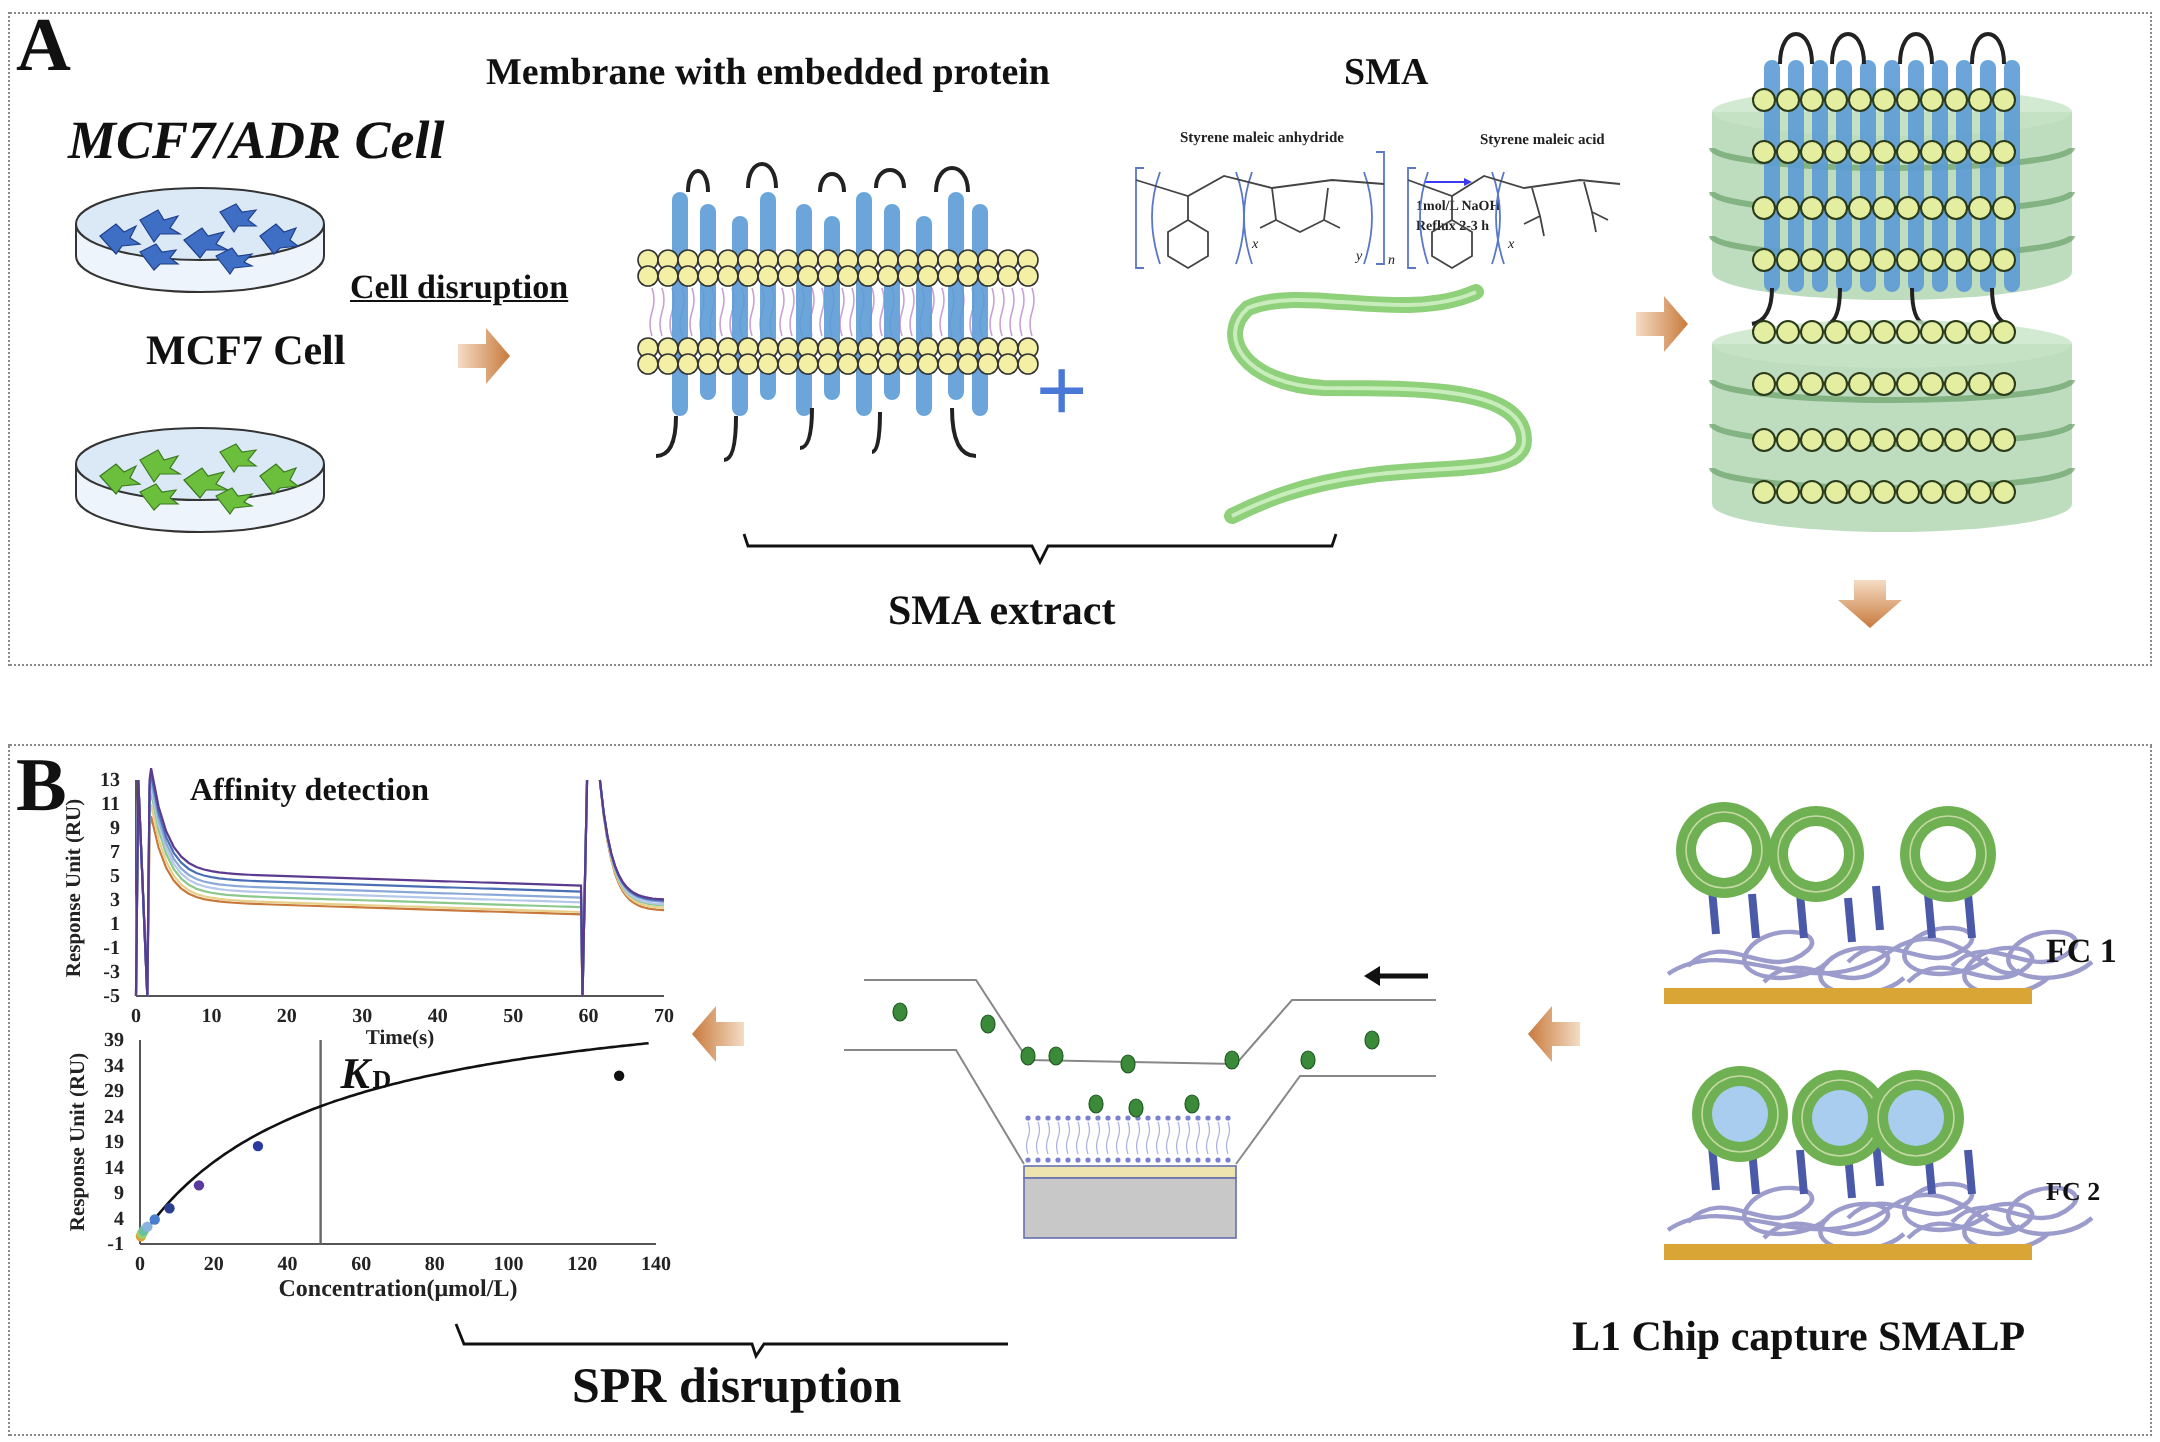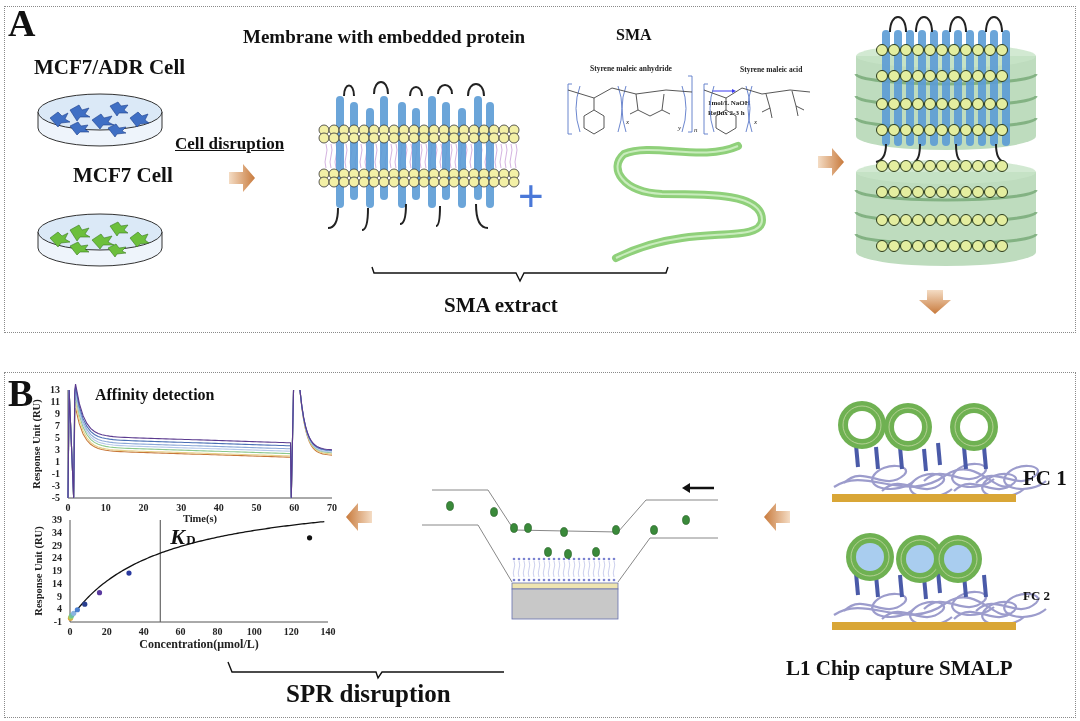--- a/index.html
+++ b/index.html
@@ -12,25 +12,25 @@
   .panel-letter { font-size: 38px; line-height: 1; }
   svg { position: absolute; overflow: visible; }
   .tick { font-family: "Liberation Serif", serif; font-weight: bold; font-size: 10px; fill: #222; }
   .axlab { font-family: "Liberation Serif", serif; font-weight: bold; font-size: 10.5px; fill: #222; }
 </style>
 </head>
 <body>
 
 <div id="panel-a" class="panel"></div>
 <div class="txt panel-letter" style="left:8px;top:4px;">A</div>
-<div class="txt" style="left:34px;top:55px;font-size:21px;">MCF7/ADR Cell</div>
+<div class="txt" style="left:34px;top:55px;font-size:27px;font-style:italic;">MCF7/ADR Cell</div>
 <div class="txt" style="left:46px;top:163px;font-size:21px;margin-left:27px;">MCF7 Cell</div>
 <div class="txt" style="left:175px;top:134px;font-size:17px;text-decoration:underline;">Cell disruption</div>
 <div class="txt" style="left:205px;top:26px;font-size:19px;margin-left:38px;">Membrane with embedded protein</div>
-<div class="txt" style="left:616px;top:26px;font-size:16px;">SMA</div>
+<div class="txt" style="left:672px;top:26px;font-size:19px;">SMA</div>
 <div class="txt" style="left:444px;top:293px;font-size:21px;">SMA extract</div>
 
 <svg style="left:30px;top:90px;" width="140" height="190" viewBox="0 0 140 190">
   <g>
     <path d="M8,22 L8,38 A62,18 0 0 0 132,38 L132,22" fill="#eef4fb" stroke="#333" stroke-width="1"></path>
     <ellipse cx="70" cy="22" rx="62" ry="18" fill="#dbe9f7" stroke="#333" stroke-width="1"></ellipse>
     <g fill="#3f6fc4" stroke="#1f3f8c" stroke-width="0.6">
       <path d="M20,28 l8,-6 l4,4 l6,-3 l-3,6 l5,3 l-9,1 l-3,4 z"></path>
       <path d="M40,20 l9,-5 l3,5 l7,-2 l-4,6 l5,3 l-10,0 l-3,4 z"></path>
       <path d="M62,30 l9,-6 l3,4 l8,-2 l-4,6 l6,3 l-11,0 l-3,4 z"></path>
@@ -621,15 +621,15 @@
     <circle cx="44" cy="162" r="19" fill="none" stroke="#c6d8a4" stroke-width="0.8"></circle>
     <circle cx="44" cy="162" r="14" fill="#a9cdef"></circle>
     <circle cx="94" cy="164" r="24" fill="#6fb152"></circle>
     <circle cx="94" cy="164" r="19" fill="none" stroke="#c6d8a4" stroke-width="0.8"></circle>
     <circle cx="94" cy="164" r="14" fill="#a9cdef"></circle>
     <circle cx="132" cy="164" r="24" fill="#6fb152"></circle>
     <circle cx="132" cy="164" r="19" fill="none" stroke="#c6d8a4" stroke-width="0.8"></circle>
     <circle cx="132" cy="164" r="14" fill="#a9cdef"></circle>
     <rect x="6" y="227" width="184" height="8" fill="#d9a636"></rect>
   </svg>
-<div class="txt" style="left:1023px;top:466px;font-size:21px;">FC 1</div>
+<div class="txt" style="left:1023px;top:466px;font-size:17px;">FC 1</div>
 <div class="txt" style="left:1023px;top:588px;font-size:13px;">FC 2</div>
 <div class="txt" style="left:786px;top:656px;font-size:21px;">L1 Chip capture SMALP</div>
 
 </body></html>

